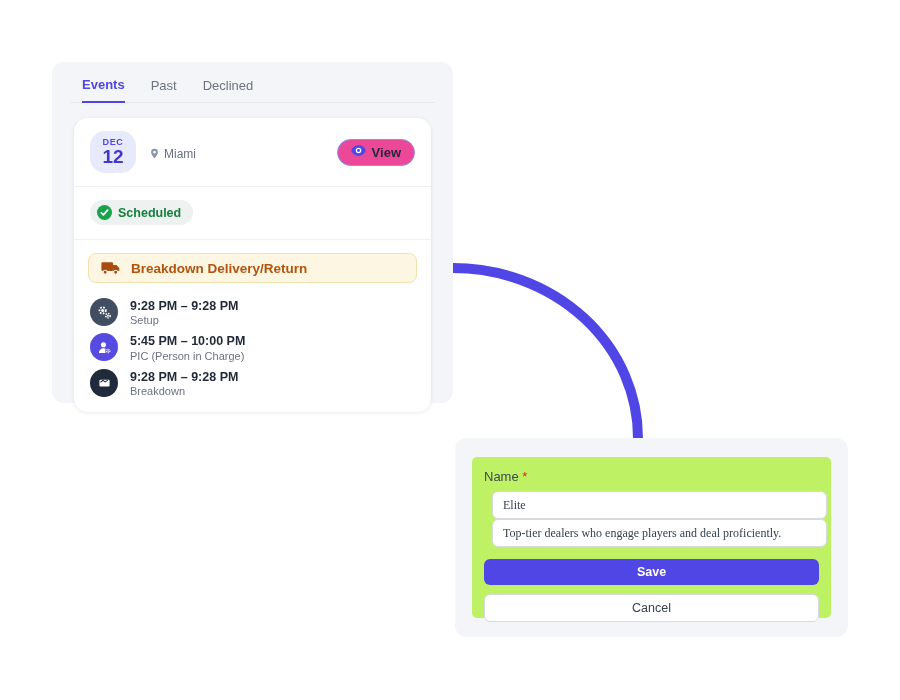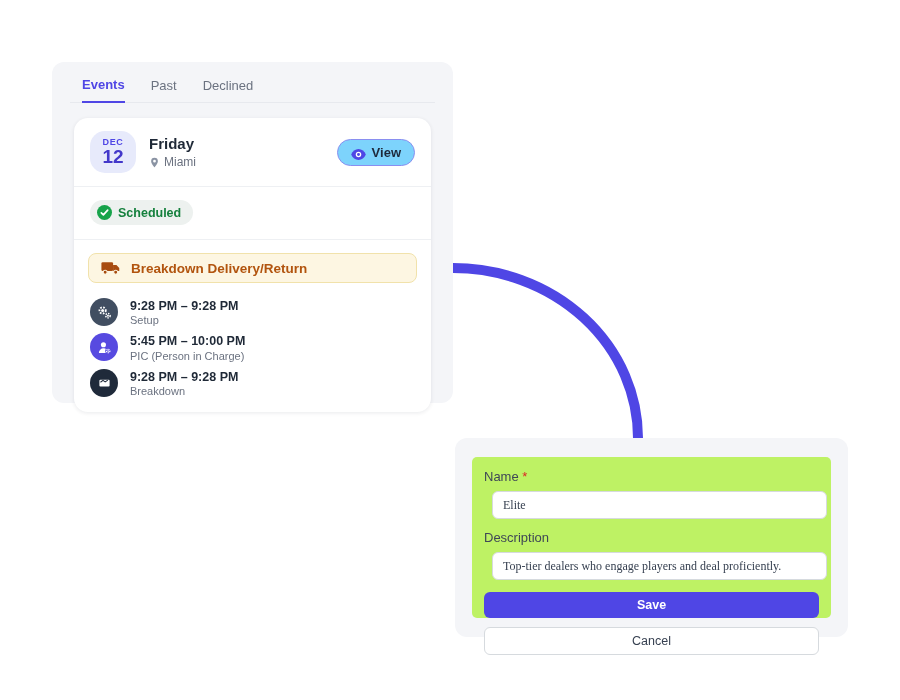--- a/index.html
+++ b/index.html
@@ -39,22 +39,22 @@
     display: flex; flex-direction: column; align-items: center; justify-content: center;
     flex-shrink: 0;
   }
   .date-month { font-size: 9px; font-weight: 700; color: #4f46e5; letter-spacing: .6px; }
   .date-day { font-size: 19px; font-weight: 700; color: #4338ca; line-height: 1.05; }
   .title-block { flex: 1; }
   .event-title { font-size: 15px; font-weight: 700; color: #1f2937; }
   .location { display: flex; align-items: center; gap: 4px; margin-top: 3px; color: #6b7280; font-size: 12px; }
   .icon-wrap { display: inline-flex; align-items: center; }
   .view-btn {
-    display: inline-flex; align-items: flex-end; gap: 6px;
-    background: #7dd3fc; border: 1.5px solid #8a8ff0; border-radius: 999px;
+    display: inline-flex; align-items: flex-start; gap: 6px;
+    background: #ec4899; border: 1.5px solid #8a8ff0; border-radius: 999px;
     padding: 5px 13px; font-size: 13px; font-weight: 600; color: #1e293b;
     cursor: pointer; font-family: inherit;
   }
   .divider { height: 1px; background: #eef0f3; }
   .status-row { padding: 13px 16px 14px; }
   .status-badge {
     display: inline-flex; align-items: center; gap: 6px;
     background: #edf1ef; border-radius: 999px; padding: 5px 12px 5px 7px;
     font-size: 12.5px; font-weight: 600; color: #15803d;
   }
@@ -116,21 +116,20 @@
     <div class="tab">Declined</div>
   </nav>
 
   <article class="event-card">
     <div class="card-header">
       <div class="date-badge">
         <span class="date-month">DEC</span>
         <span class="date-day">12</span>
       </div>
       <div class="title-block">
-        <div class="event-title">Friday</div>
         <div class="location">
           <span class="icon-wrap">
             <svg width="11" height="13" viewBox="0 0 16 16">
                 <path d="M8 1.2a4.9 4.9 0 0 0-4.9 4.9C3.1 9.8 8 15 8 15s4.9-5.2 4.9-8.9A4.9 4.9 0 0 0 8 1.2zm0 6.8a2 2 0 1 1 0-4 2 2 0 0 1 0 4z" fill="#8a93a3"></path>
               </svg>
           </span>
           <span>Miami</span>
         </div>
       </div>
       <button class="view-btn">
@@ -222,21 +221,20 @@
 </section>
 
 <section class="form-panel">
   <div class="form-card">
     <div class="field-label">
       <span>Name</span>
       <span class="req-marker">*</span>
     </div>
     <input class="text-input" type="text" value="Elite" style="">
 
-    <div class="field-label field-gap">Description</div>
     <input class="text-input" type="text" value="Top-tier dealers who engage players and deal proficiently." style="">
 
     <div class="btn-row">
       <button class="save-btn">Save</button>
       <button class="cancel-btn">Cancel</button>
     </div>
   </div>
 </section>
 
 </body></html>

